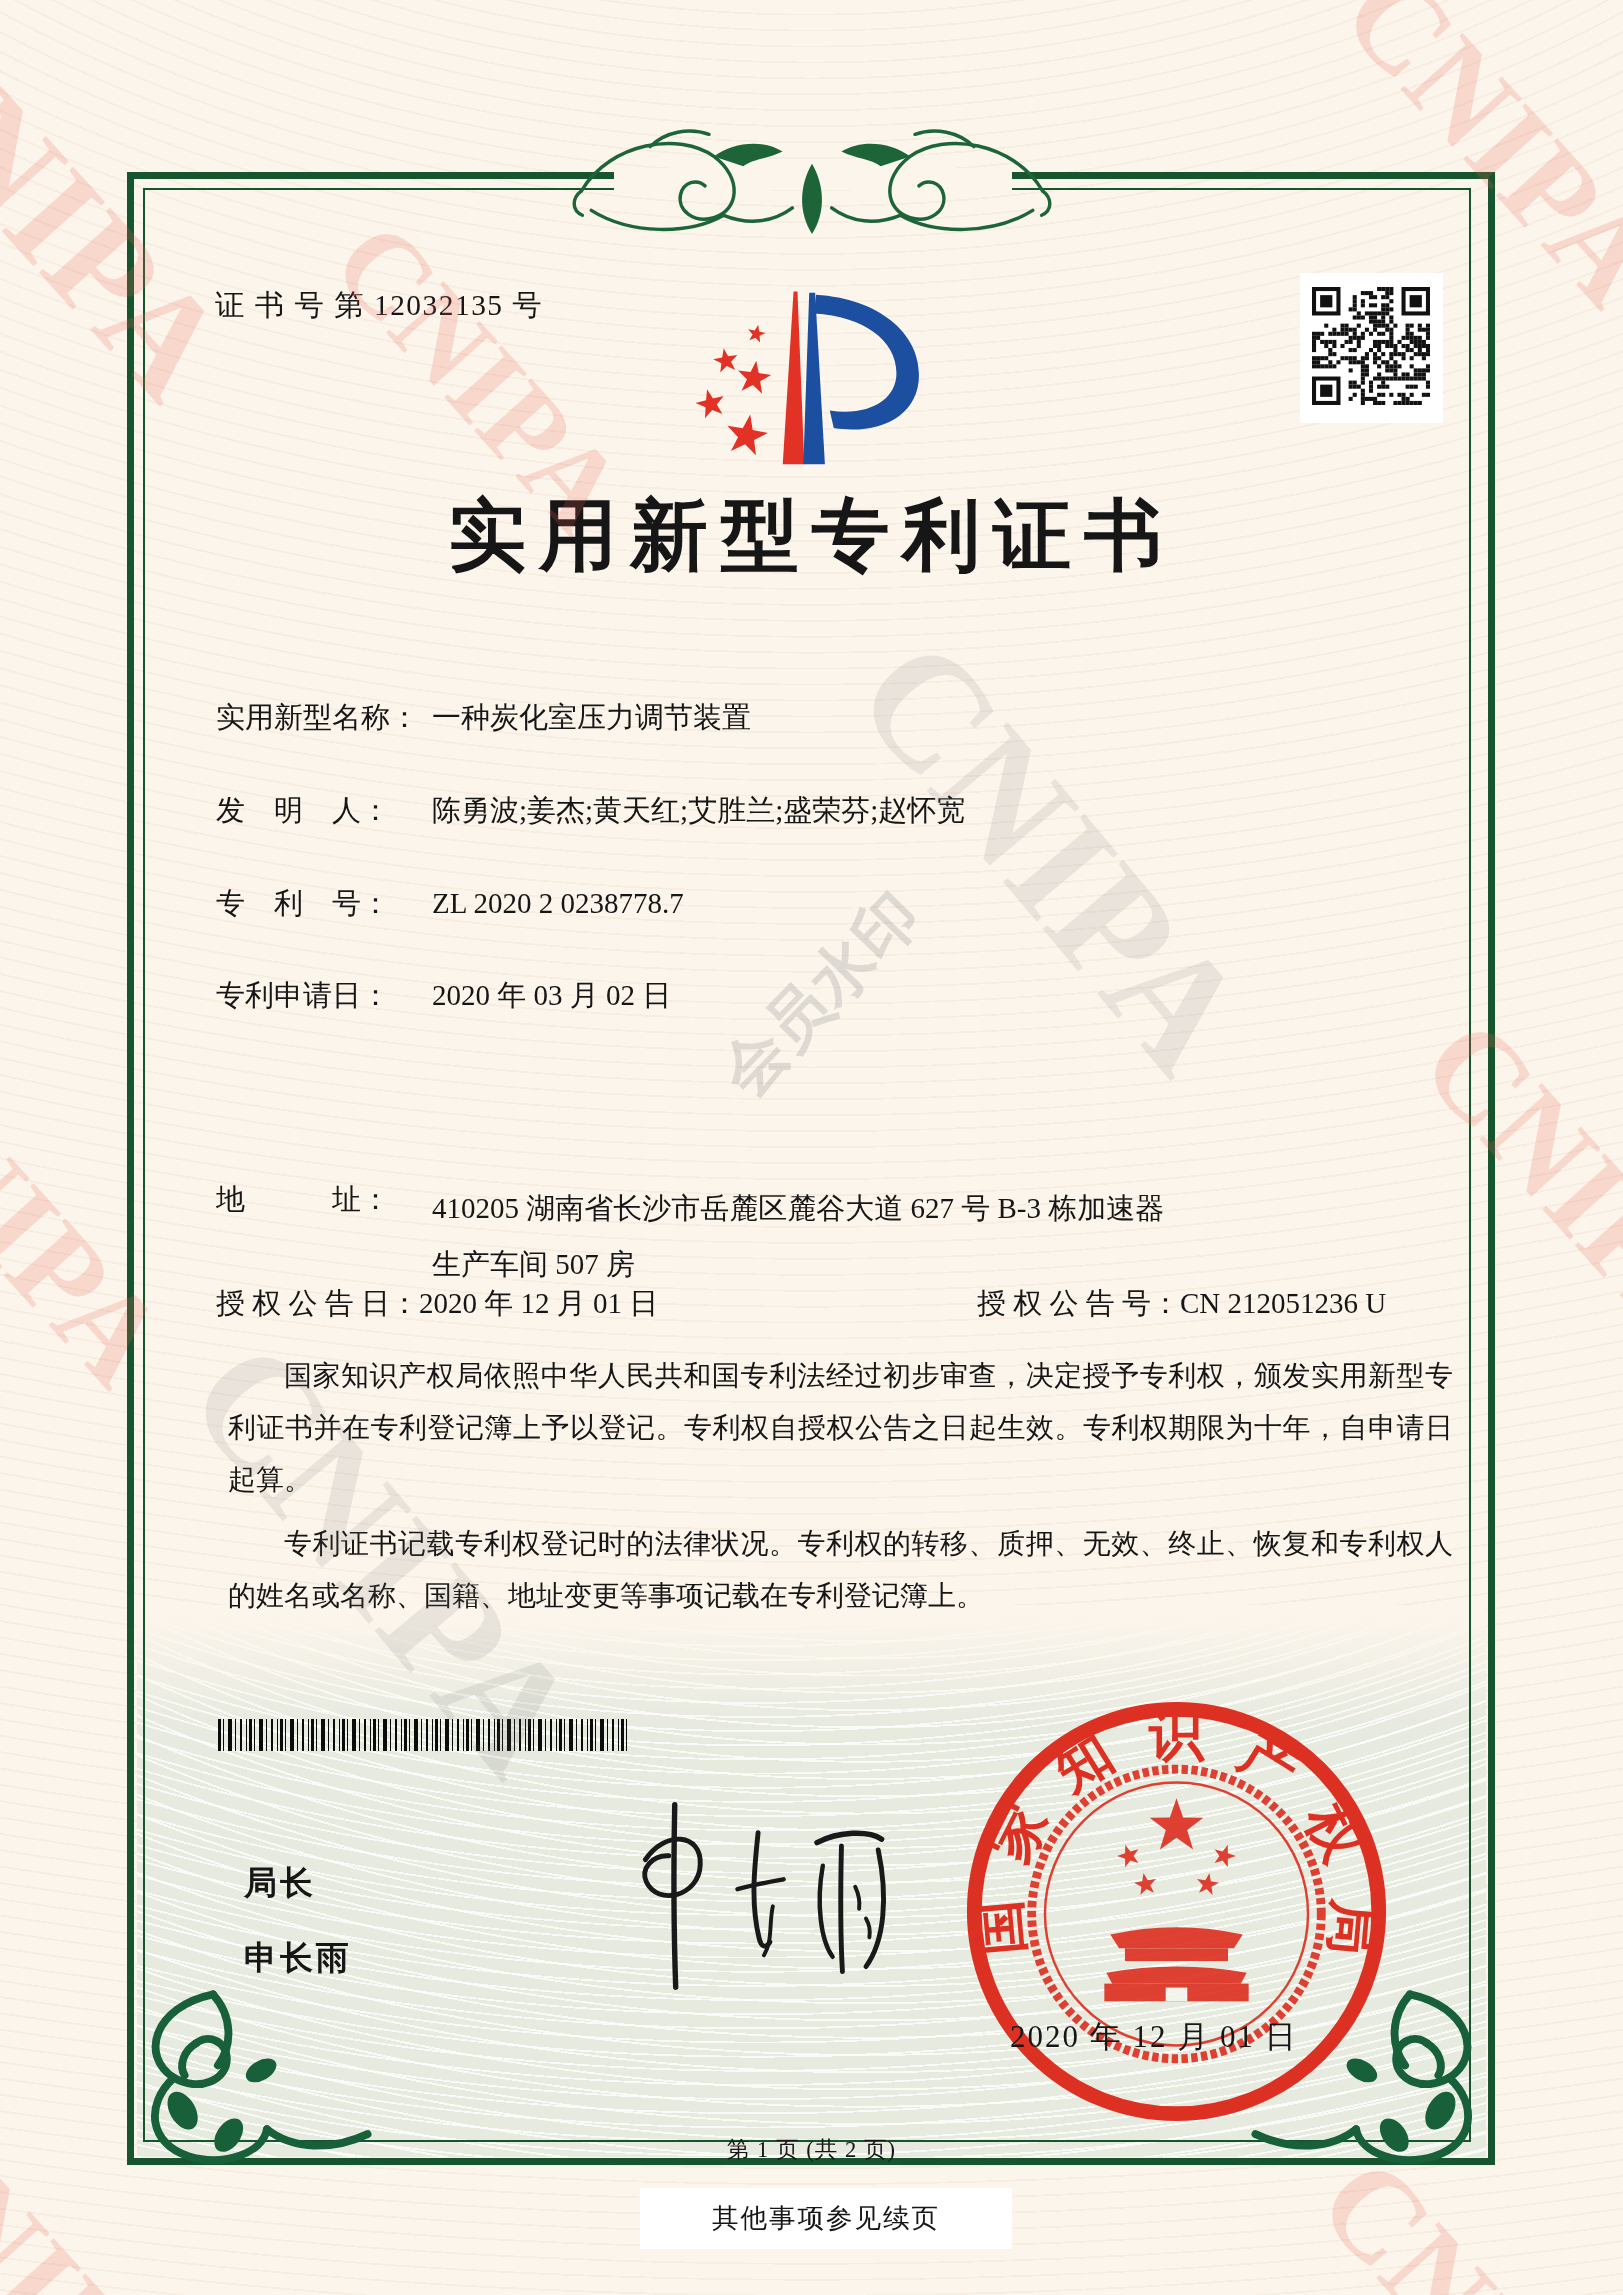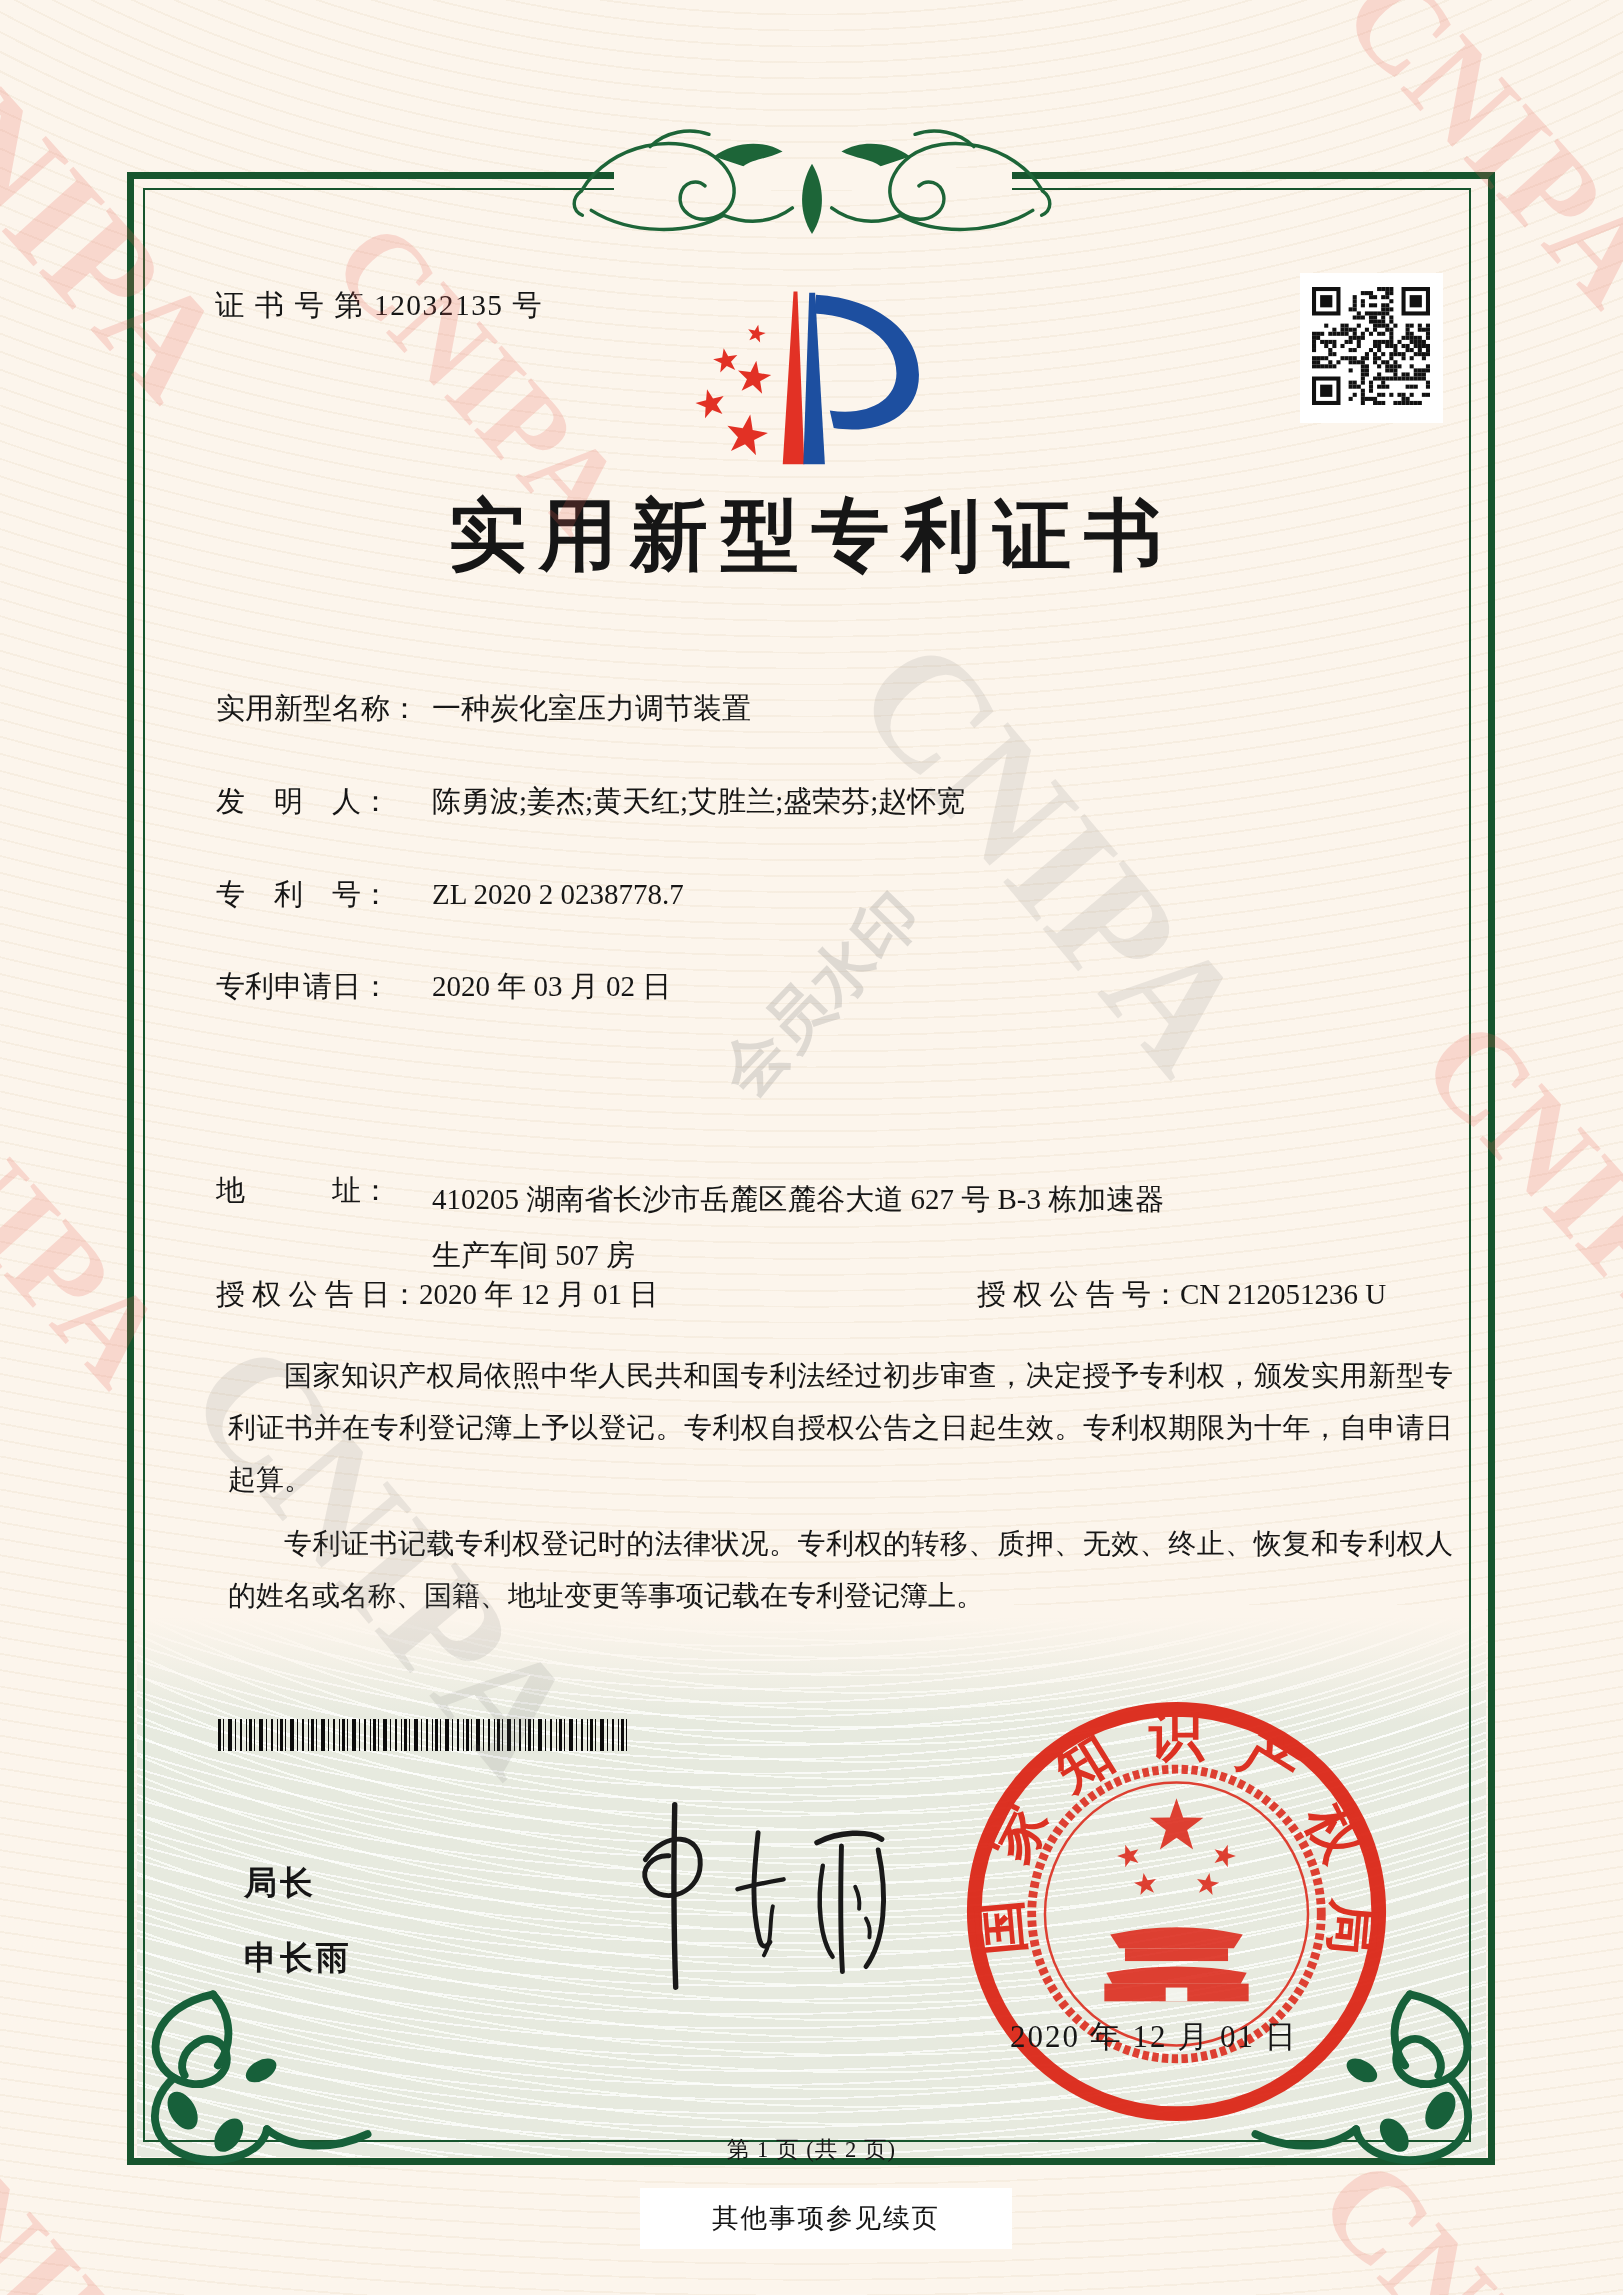--- a/index.html
+++ b/index.html
@@ -35,21 +35,21 @@
   .w4{left:962px;top:604px;font-size:162px;transform:rotate(50deg);}
   .w5{left:-69px;top:1021px;font-size:128px;transform:rotate(48deg);}
   .w6{left:1502px;top:991px;font-size:128px;transform:rotate(48deg);}
   .w7{left:294px;top:1306px;font-size:162px;transform:rotate(50deg);}
   .w8{left:-49px;top:2076px;font-size:128px;transform:rotate(48deg);}
   .w9{left:1399px;top:2130px;font-size:128px;transform:rotate(48deg);}
   .w10{left:702px;top:1055px;font-size:63px;transform:rotate(-46deg);color:rgba(120,120,120,.22);}
   .cert-no{left:215px;top:286px;font-size:29.4px;letter-spacing:1.5px;z-index:4;}
   .title{left:0;top:484px;width:1623px;text-align:center;font-size:78px;font-weight:bold;
          letter-spacing:12.8px;z-index:4;}
-  .f-row{left:216px;font-size:29px;white-space:nowrap;z-index:4;}
+  .f-row{left:216px;font-size:29px;white-space:nowrap;z-index:4;margin-top:9px;}
   .f-label{display:inline-block;min-width:216px;}
   .addr-val{display:inline-block;vertical-align:top;line-height:56px;white-space:normal;width:1006px;}
   .grant2{position:absolute;left:761px;top:0;white-space:nowrap;}
   .legal{left:216px;top:1338px;width:1249px;font-size:28px;line-height:52px;
          text-align:justify;z-index:4;}
   .legal p{margin:12px;text-indent:2em;}
   .barcode{left:218px;top:1719px;width:413px;height:32px;z-index:4;background:
     repeating-linear-gradient(90deg,#0b0b0b 0 2.9px,rgba(0,0,0,0) 2.9px 4.9px,#0b0b0b 4.9px 6.4px,
       rgba(0,0,0,0) 6.4px 10.3px,#0b0b0b 10.3px 14.2px,rgba(0,0,0,0) 14.2px 16.7px,#0b0b0b 16.7px 18px,
       rgba(0,0,0,0) 18px 22px,#0b0b0b 22px 23.6px,rgba(0,0,0,0) 23.6px 27.5px,#0b0b0b 27.5px 29.4px,

